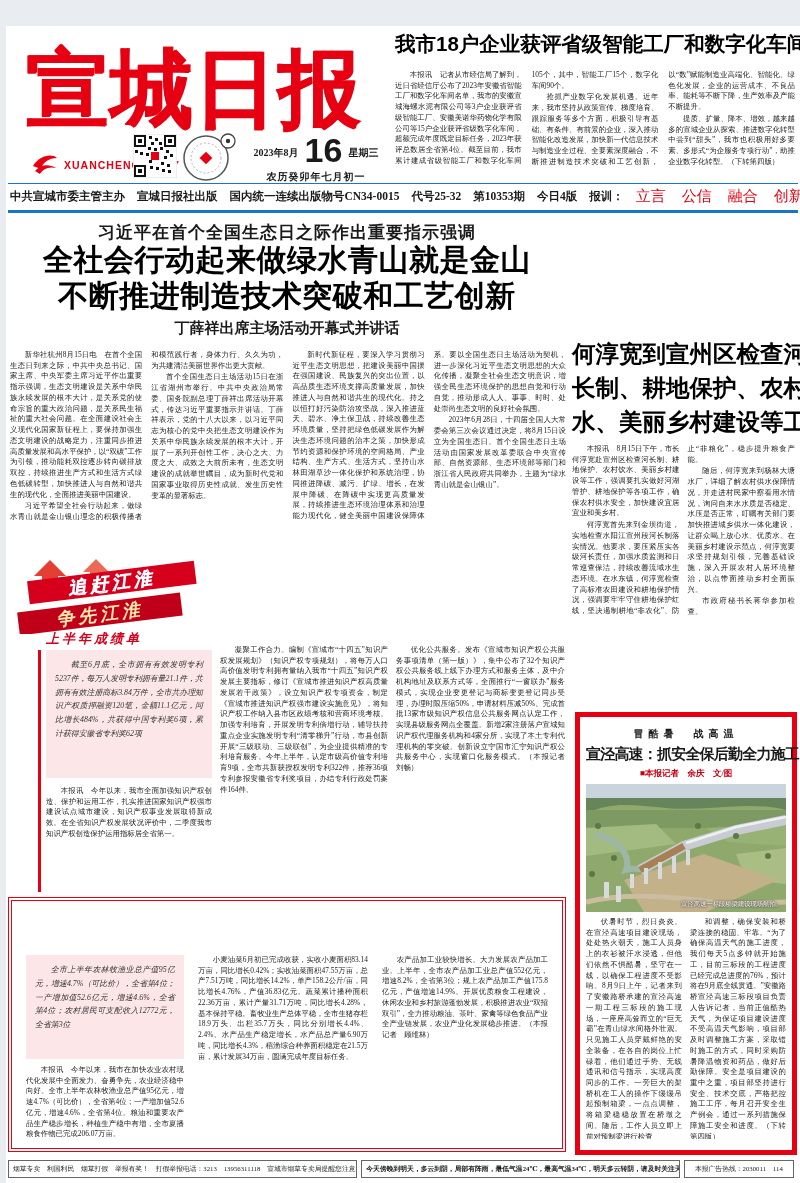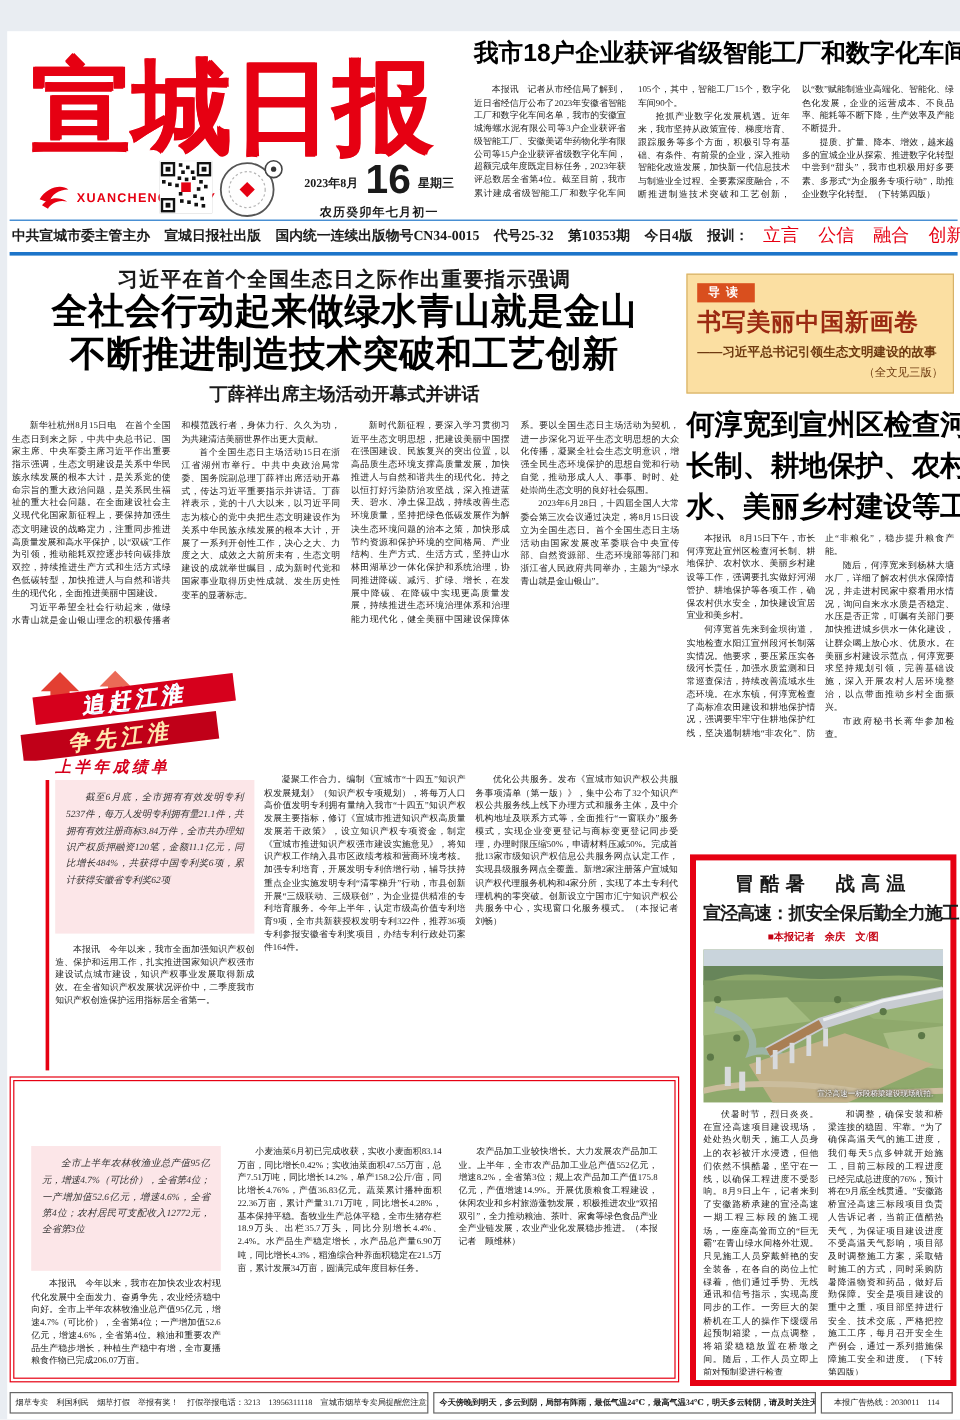--- a/index.html
+++ b/index.html
@@ -75,21 +75,21 @@
   .agri h2{position:absolute;left:0;right:0;top:10px;margin:0;text-align:center;
     font-size:23px;font-weight:900;color:#000;}
   .agri-pink{position:absolute;left:14px;top:54px;width:158px;height:104px;}
   .agri-col1{position:absolute;left:14px;top:164px;width:158px;height:78px;}
   .agri-col2{position:absolute;left:186px;top:54px;width:170px;height:188px;}
   .agri-col3{position:absolute;left:370px;top:54px;width:166px;height:188px;}
 
   
   .hw{left:575px;top:712px;width:222px;height:443px;border:5px solid #e60012;box-sizing:border-box;
     background:#fff;padding:4px 6px;}
-  .hw-kicker{text-align:center;font-size:16px;font-weight:900;letter-spacing:5px;margin-top:6px;}
+  .hw-kicker{text-align:center;font-size:10px;font-weight:900;letter-spacing:5px;margin-top:6px;}
   .hw-headline{text-align:left;font-size:15px;font-weight:900;letter-spacing:-0.8px;
     white-space:nowrap;margin-top:4px;}
   .hw-byline{text-align:center;color:#c40012;font-size:8.5px;font-weight:bold;margin-top:4px;}
   .hw-photo{position:relative;width:200px;height:128px;margin:4px auto 0 auto;overflow:hidden;}
   .hw-caption{position:absolute;right:4px;bottom:3px;color:#fff;font-size:6.3px;
     text-shadow:0 0 2px #333,0 0 2px #333;}
   .hw-body{margin-top:5px;height:222px;column-count:2;column-gap:8px;}
 
   
   .footer{left:8px;top:1160px;width:786px;display:flex;gap:4px;}
@@ -212,26 +212,20 @@
   </div>
   <div class="abs lead-subhead sans">丁薛祥出席主场活动开幕式并讲话</div>
   <div class="abs lead-body bodytext">
     <p>新华社杭州8月15日电　在首个全国生态日到来之际，中共中央总书记、国家主席、中央军委主席习近平作出重要指示强调，生态文明建设是关系中华民族永续发展的根本大计，是关系党的使命宗旨的重大政治问题，是关系民生福祉的重大社会问题。在全面建设社会主义现代化国家新征程上，要保持加强生态文明建设的战略定力，注重同步推进高质量发展和高水平保护，以“双碳”工作为引领，推动能耗双控逐步转向碳排放双控，持续推进生产方式和生活方式绿色低碳转型，加快推进人与自然和谐共生的现代化，全面推进美丽中国建设。</p>
     <p>习近平希望全社会行动起来，做绿水青山就是金山银山理念的积极传播者和模范践行者，身体力行、久久为功，为共建清洁美丽世界作出更大贡献。</p>
     <p>首个全国生态日主场活动15日在浙江省湖州市举行。中共中央政治局常委、国务院副总理丁薛祥出席活动开幕式，传达习近平重要指示并讲话。丁薛祥表示，党的十八大以来，以习近平同志为核心的党中央把生态文明建设作为关系中华民族永续发展的根本大计，开展了一系列开创性工作，决心之大、力度之大、成效之大前所未有，生态文明建设的成就举世瞩目，成为新时代党和国家事业取得历史性成就、发生历史性变革的显著标志。</p>
     <p>新时代新征程，要深入学习贯彻习近平生态文明思想，把建设美丽中国摆在强国建设、民族复兴的突出位置，以高品质生态环境支撑高质量发展，加快推进人与自然和谐共生的现代化。持之以恒打好污染防治攻坚战，深入推进蓝天、碧水、净土保卫战，持续改善生态环境质量，坚持把绿色低碳发展作为解决生态环境问题的治本之策，加快形成节约资源和保护环境的空间格局、产业结构、生产方式、生活方式，坚持山水林田湖草沙一体化保护和系统治理，协同推进降碳、减污、扩绿、增长，在发展中降碳、在降碳中实现更高质量发展，持续推进生态环境治理体系和治理能力现代化，健全美丽中国建设保障体系。要以全国生态日主场活动为契机，进一步深化习近平生态文明思想的大众化传播，凝聚全社会生态文明意识，增强全民生态环境保护的思想自觉和行动自觉，推动形成人人、事事、时时、处处崇尚生态文明的良好社会氛围。</p>
     <p>2023年6月28日，十四届全国人大常委会第三次会议通过决定，将8月15日设立为全国生态日。首个全国生态日主场活动由国家发展改革委联合中央宣传部、自然资源部、生态环境部等部门和浙江省人民政府共同举办，主题为“绿水青山就是金山银山”。</p>
   </div>
 
-  <div class="abs daodu">
-    <span class="daodu-badge sans">导读</span>
-    <div class="daodu-title sans">书写美丽中国新画卷</div>
-    <div class="daodu-sub sans">——习近平总书记引领生态文明建设的故事</div>
-    <div class="daodu-note">（全文见三版）</div>
-  </div>
 
   <div class="abs hck-headline sans">
     <div>何淳宽到宣州区检查河</div>
     <div>长制、耕地保护、农村饮</div>
     <div>水、美丽乡村建设等工作</div>
   </div>
   <div class="abs hck-body bodytext">
     <p>本报讯　8月15日下午，市长何淳宽赴宣州区检查河长制、耕地保护、农村饮水、美丽乡村建设等工作，强调要扎实做好河湖管护、耕地保护等各项工作，确保农村供水安全，加快建设宜居宜业和美乡村。</p>
     <p>何淳宽首先来到金坝街道，实地检查水阳江宣州段河长制落实情况。他要求，要压紧压实各级河长责任，加强水质监测和日常巡查保洁，持续改善流域水生态环境。在水东镇，何淳宽检查了高标准农田建设和耕地保护情况，强调要牢牢守住耕地保护红线，坚决遏制耕地“非农化”、防止“非粮化”，稳步提升粮食产能。</p>
     <p>随后，何淳宽来到杨林大塘水厂，详细了解农村供水保障情况，并走进村民家中察看用水情况，询问自来水水质是否稳定、水压是否正常，叮嘱有关部门要加快推进城乡供水一体化建设，让群众喝上放心水、优质水。在美丽乡村建设示范点，何淳宽要求坚持规划引领，完善基础设施，深入开展农村人居环境整治，以点带面推动乡村全面振兴。</p>

